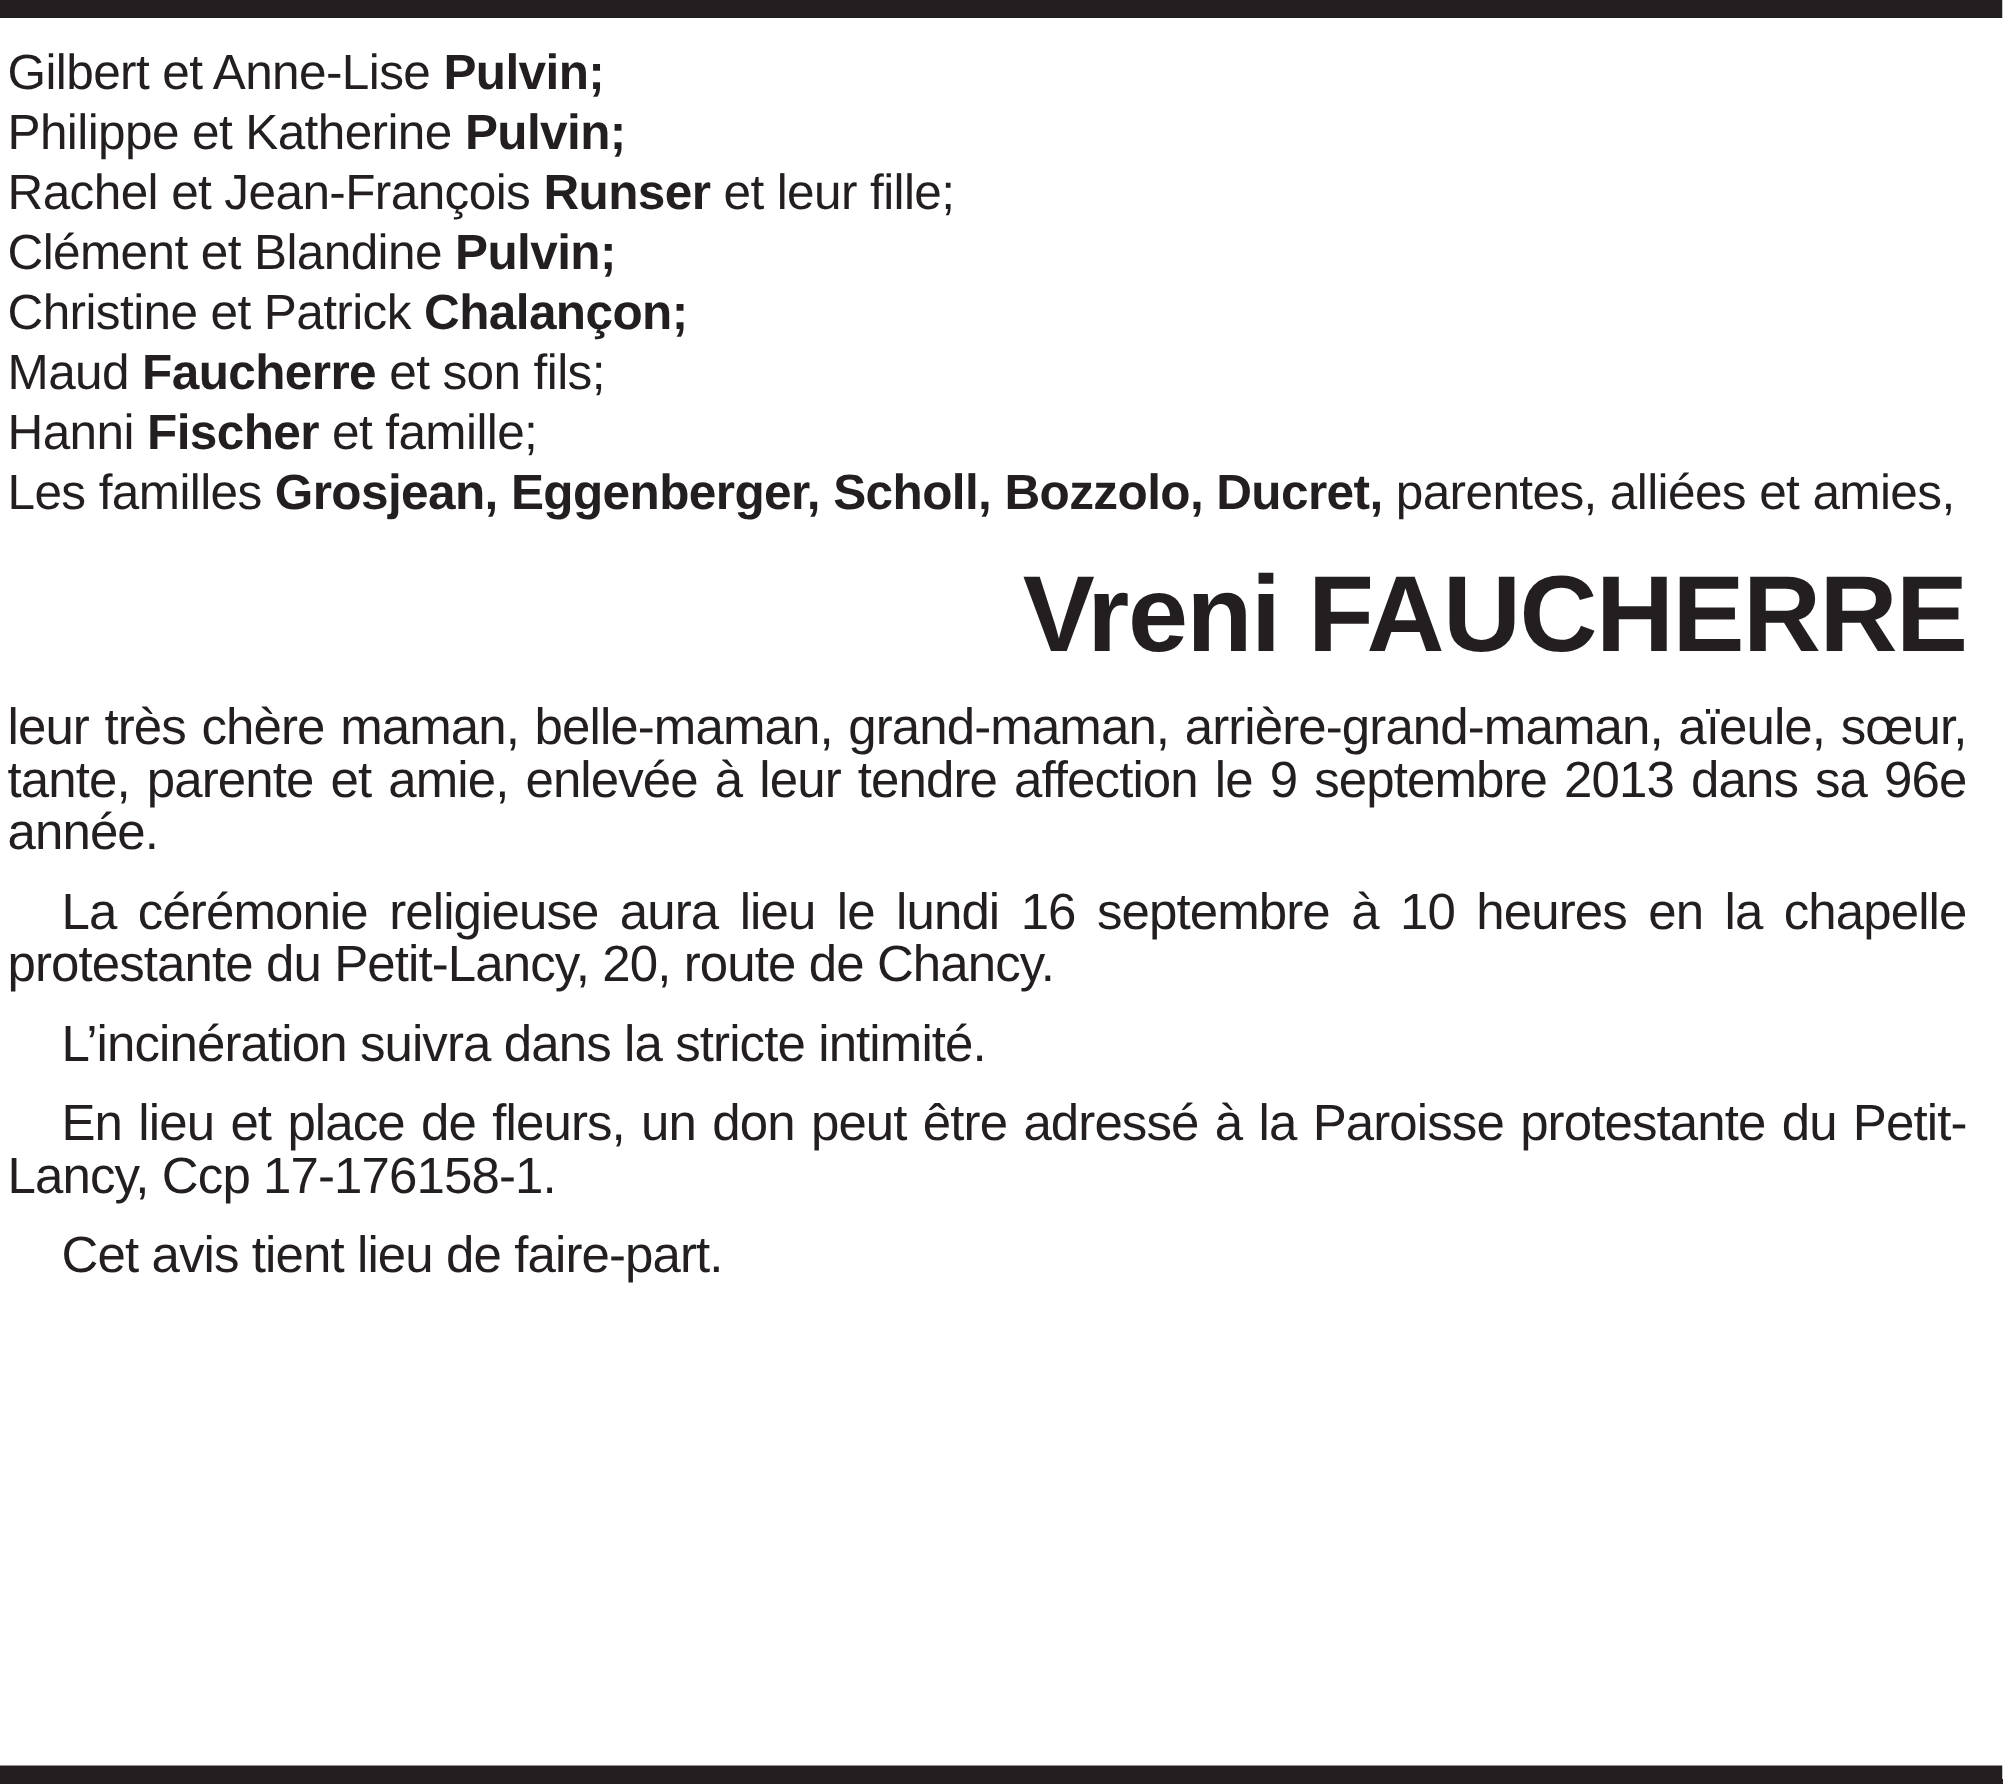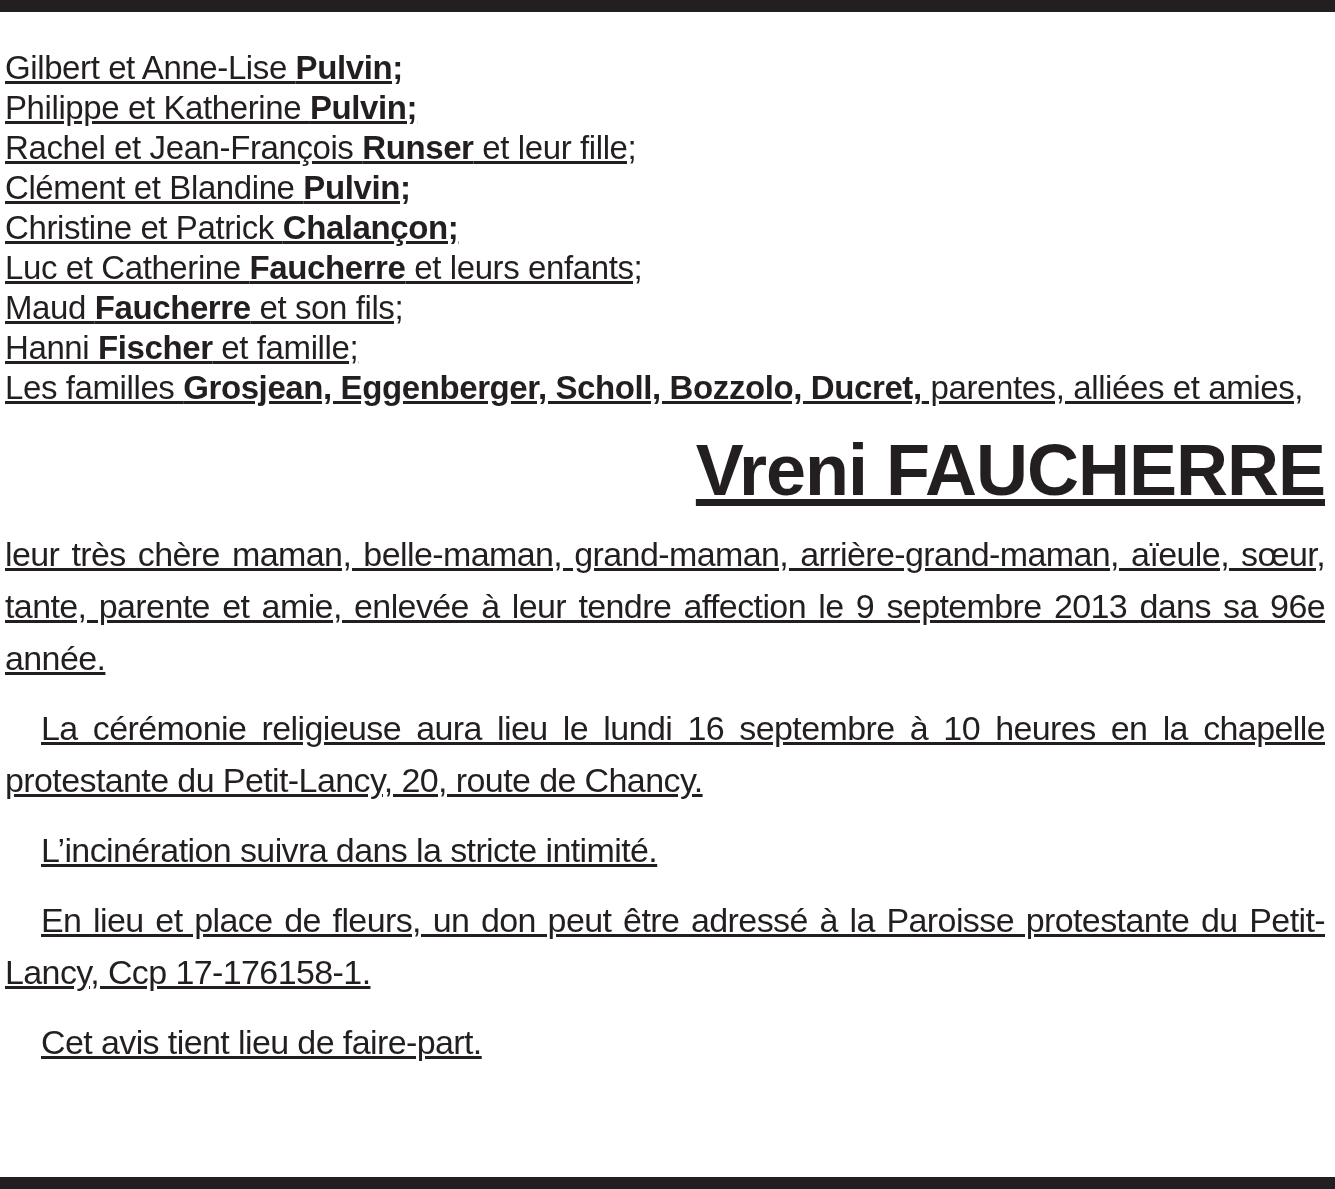--- a/index.html
+++ b/index.html
@@ -17,23 +17,22 @@
     position:relative;
     overflow:hidden;
   }
   .rule-bar{
     position:absolute;left:0;width:1335px;height:12px;
     background:var(--bar-color);
   }
   .rule-bar.top{top:0;}
   .rule-bar.bottom{bottom:0;}
   .notice{
-    position:absolute;top:24px;left:0;right:0;
-    padding:24px 10px 0 5px;
-    text-decoration:underline;
+    position:absolute;top:4px;left:0;right:0;
+    padding:24px 24px 0 5px;
   }
   .family-list{
     font-size:33px;
     line-height:40px;
     letter-spacing:-0.4px;
   }
   .family-line{
     white-space:nowrap;
   }
   .family-line b{font-weight:bold;}
@@ -41,21 +40,21 @@
     margin:24px 0 20px 0;
     text-align:right;
     font-size:72px;
     line-height:76px;
     font-weight:bold;
     letter-spacing:-1px;
   }
   .paragraphs p{
     margin:0 0 18px 0;
     font-size:34px;
-    line-height:52px;
+    line-height:35px;
     letter-spacing:-0.6px;
     text-align:justify;
   }
   .paragraphs p.indent{
     text-indent:36px;
   }
   .paragraphs p:last-child{margin-bottom:0;}
 </style>
 </head>
 <body>
@@ -71,21 +70,20 @@
       <div class="family-line"><span>Philippe et Katherine </span><b>Pulvin;</b></div>
 
       <div class="family-line"><span>Rachel et Jean-François </span><b>Runser</b><span> et leur fille;</span></div>
 
 
       <div class="family-line"><span>Clément et Blandine </span><b>Pulvin;</b></div>
 
 
       <div class="family-line"><span>Christine et Patrick </span><b>Chalançon;</b></div>
 
-      <div class="family-line"><span>Luc et Catherine </span><b>Faucherre</b><span> et leurs enfants;</span></div>
 
       <div class="family-line"><span>Maud </span><b>Faucherre</b><span> et son fils;</span></div>
 
       <div class="family-line"><span>Hanni </span><b>Fischer</b><span> et famille;</span></div>
 
       <div class="family-line"><span>Les familles </span><b>Grosjean, Eggenberger, Scholl, Bozzolo, Ducret,</b><span> parentes, alliées et amies,</span></div>
 
     </div>
 
   <div class="deceased-name">Vreni FAUCHERRE</div>

